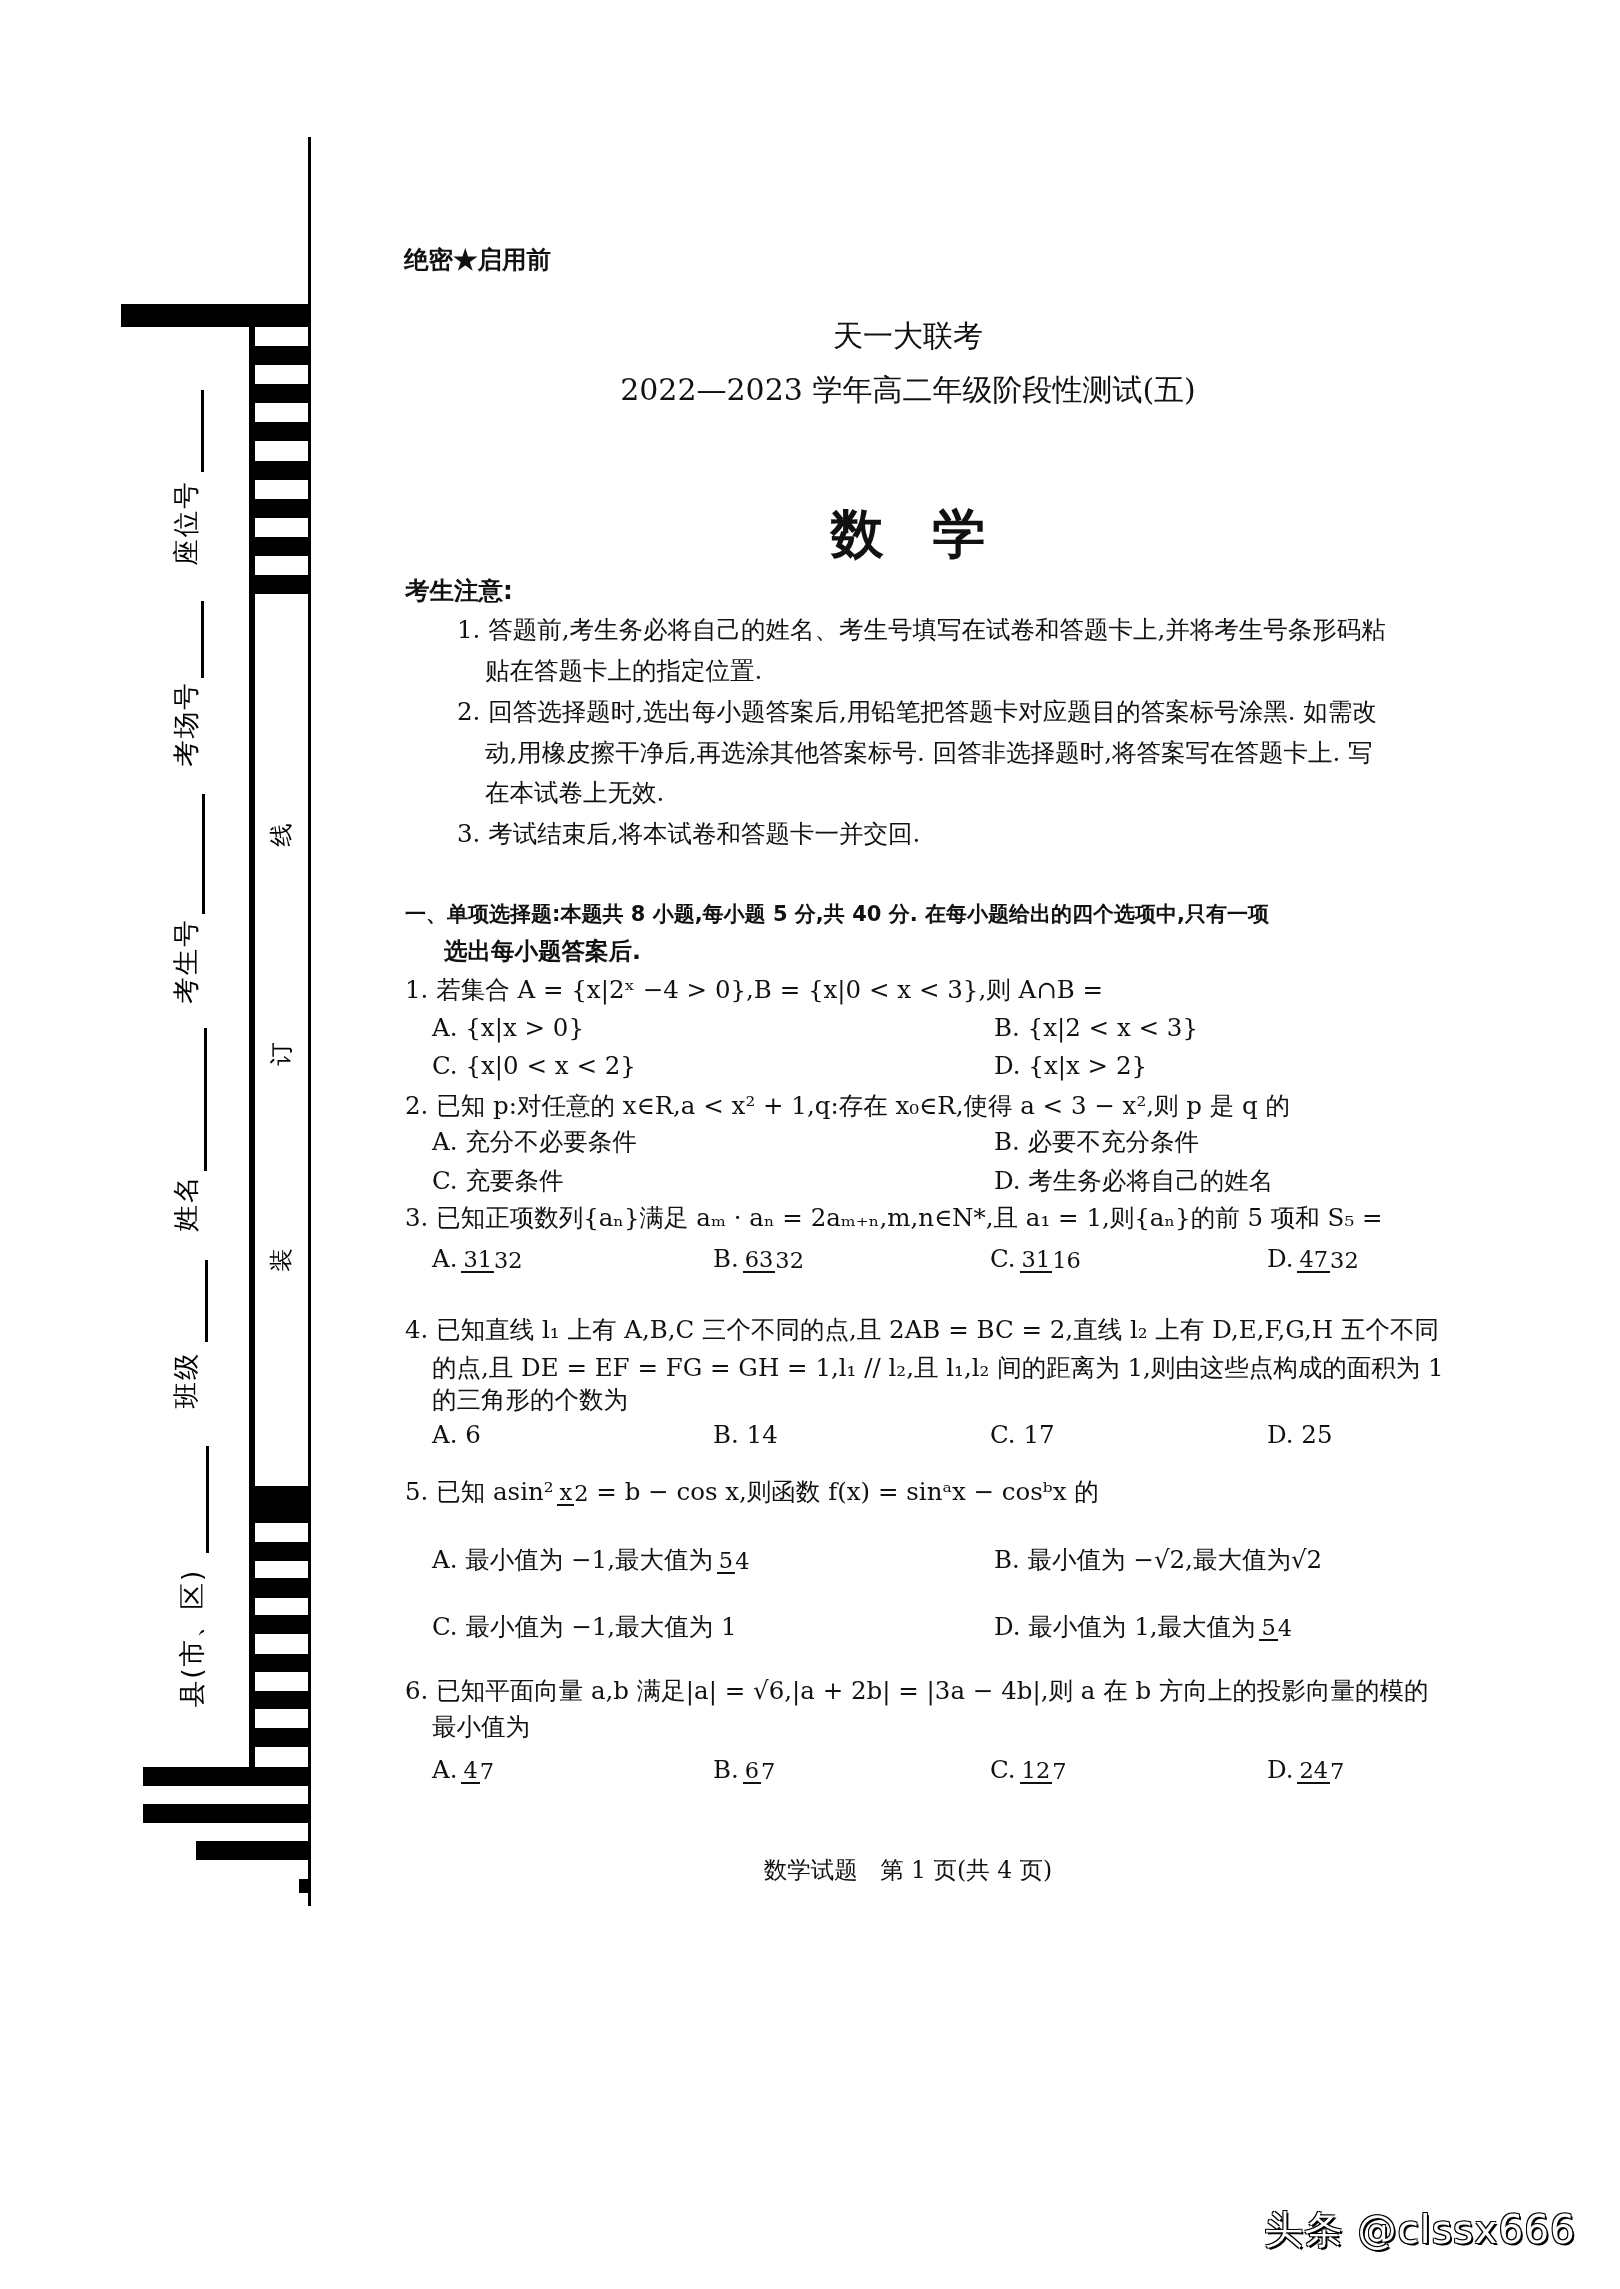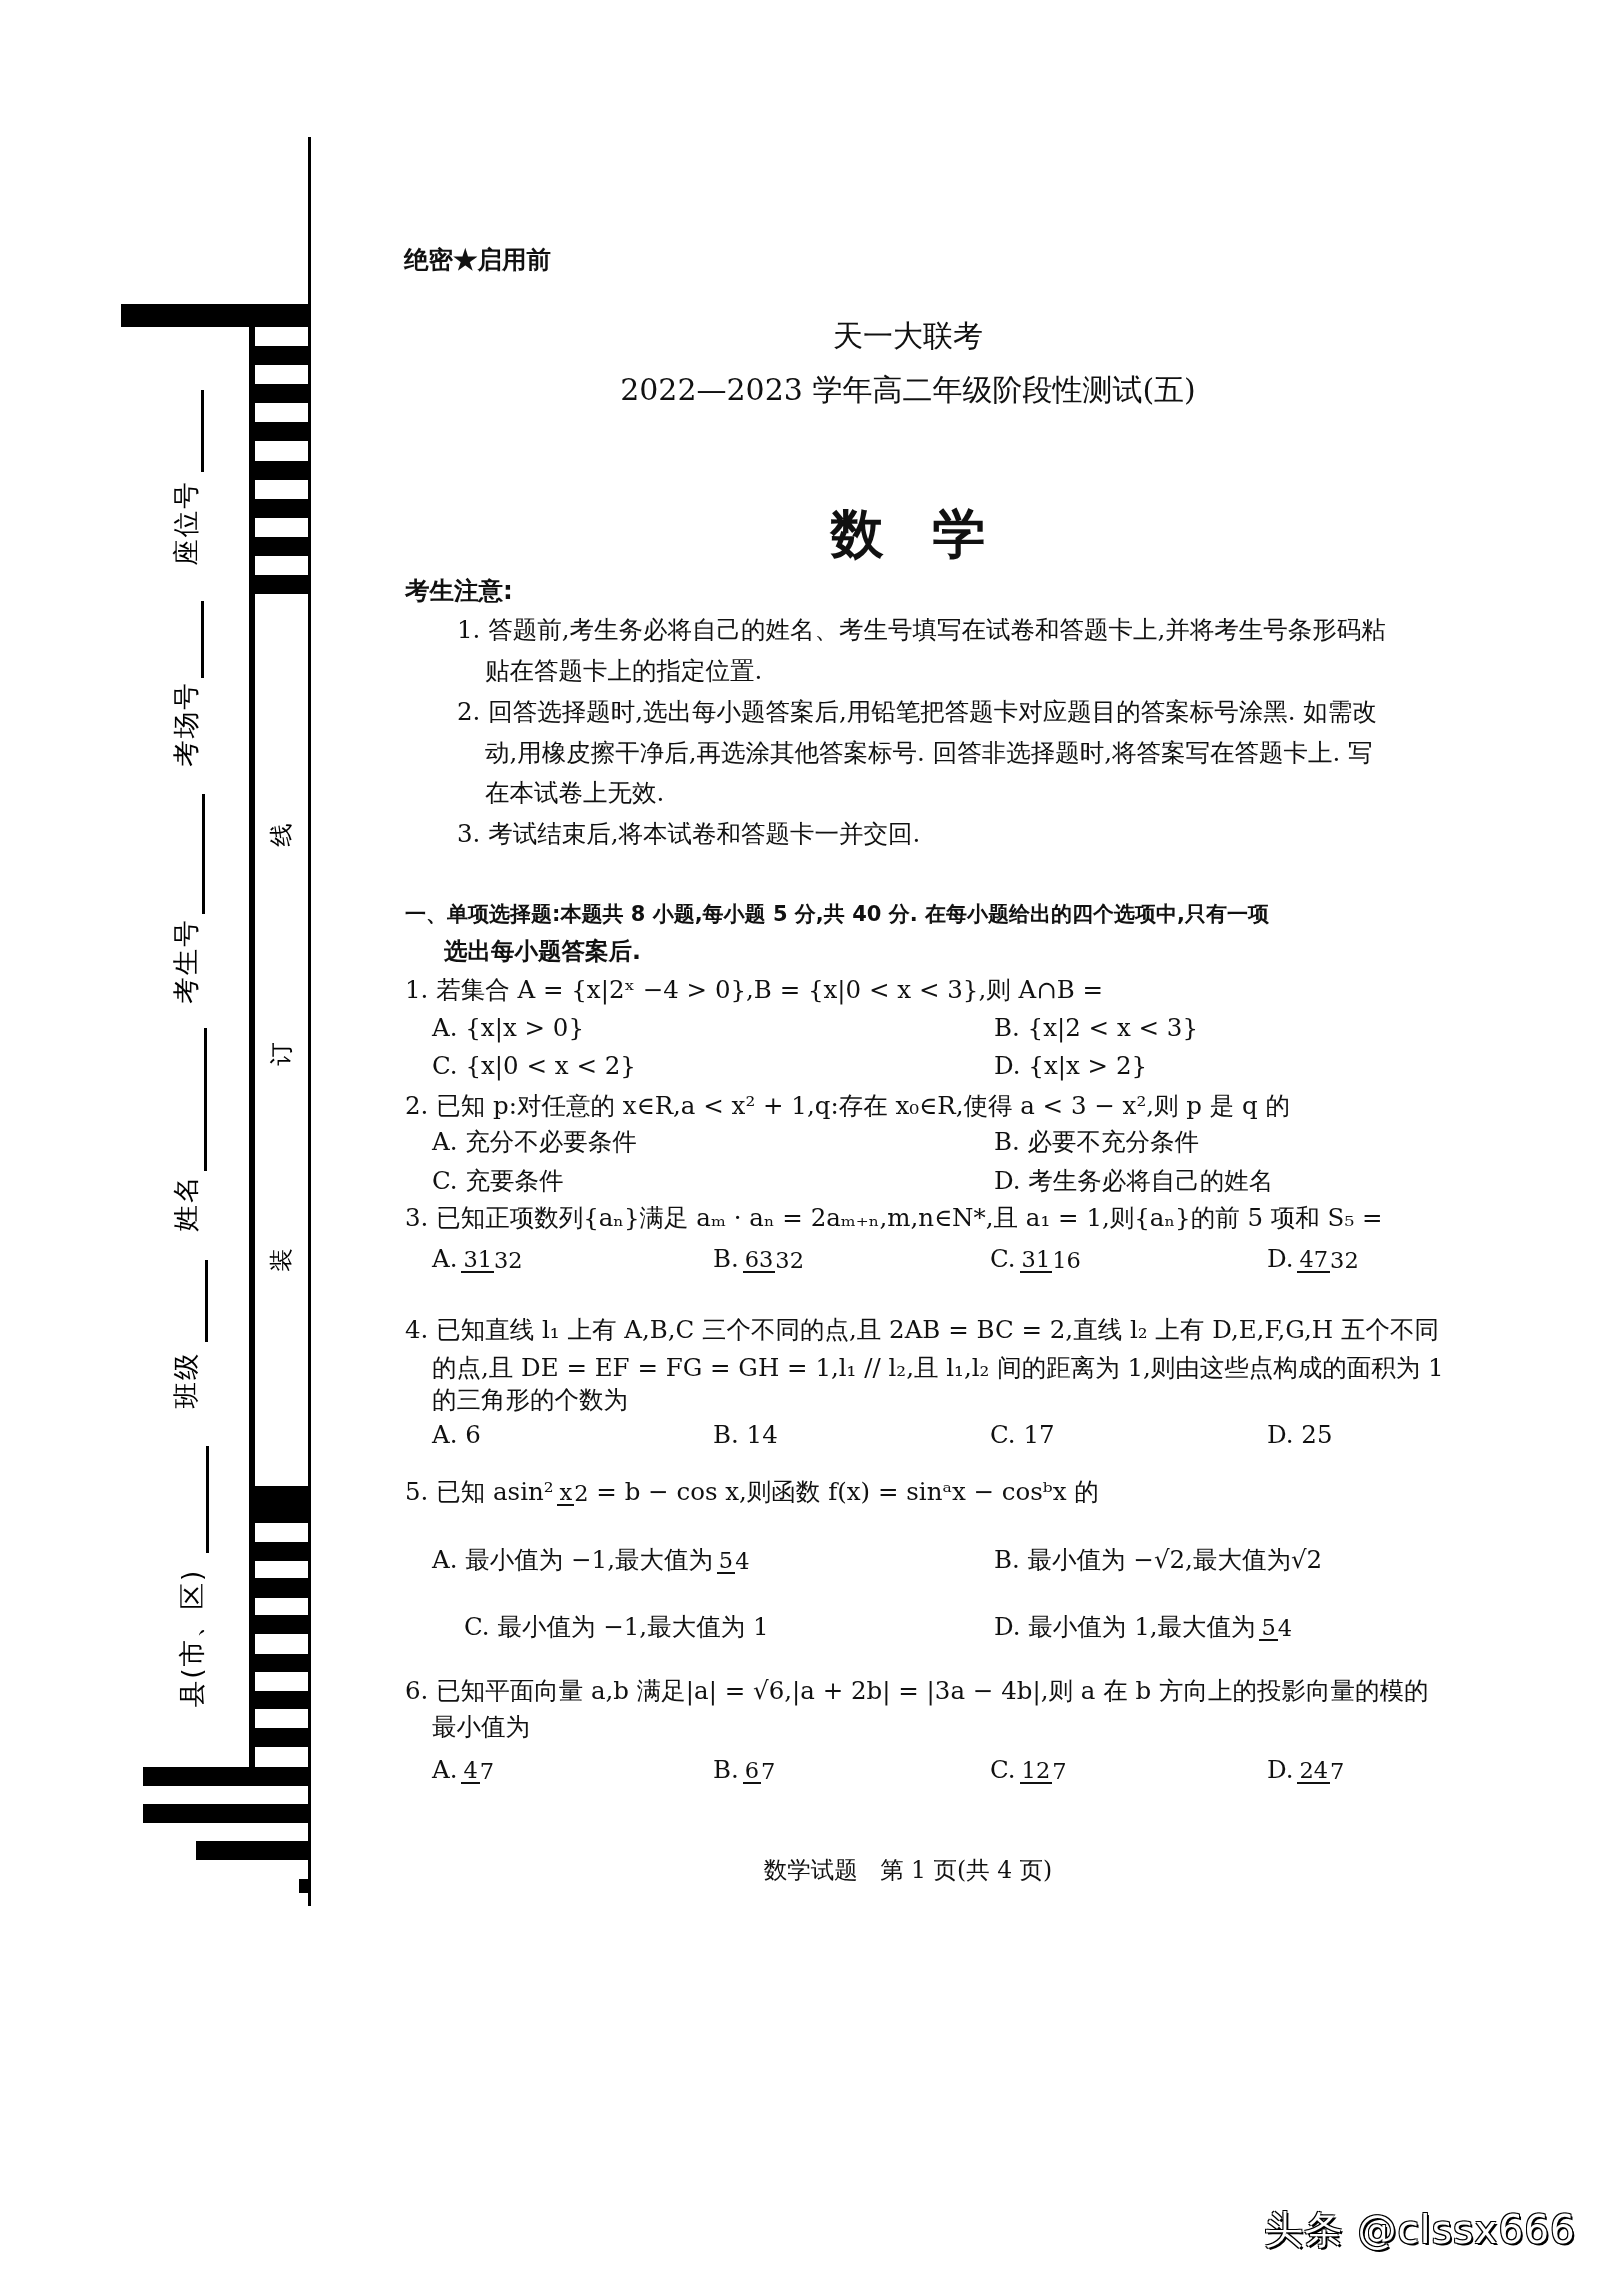--- a/index.html
+++ b/index.html
@@ -165,21 +165,21 @@
       </span>
     <span>= b − cos x,则函数 f(x) = sinᵃx − cosᵇx 的</span>
   </div>
   <div class="opt" style="left:432px; top:1544px;">
     <span>A. 最小值为 −1,最大值为</span><span class="frac">
         <span class="num">5</span>
         <span>4</span>
       </span>
   </div>
   <div class="opt" style="left:994px; top:1544px;">B. 最小值为 −√2,最大值为√2</div>
-  <div class="opt" style="left:432px; top:1611px;margin-left:32px;">C. 最小值为 −1,最大值为 1</div>
+  <div class="opt" style="left:432px; top:1611px;">C. 最小值为 −1,最大值为 1</div>
   <div class="opt" style="left:994px; top:1611px;">
     <span>D. 最小值为 1,最大值为</span><span class="frac">
         <span class="num">5</span>
         <span>4</span>
       </span>
   </div>
 </div>
 
 <div>
   <div class="line" style="left:405px; top:1675px;">6. 已知平面向量 a,b 满足|a| = √6,|a + 2b| = |3a − 4b|,则 a 在 b 方向上的投影向量的模的</div>

